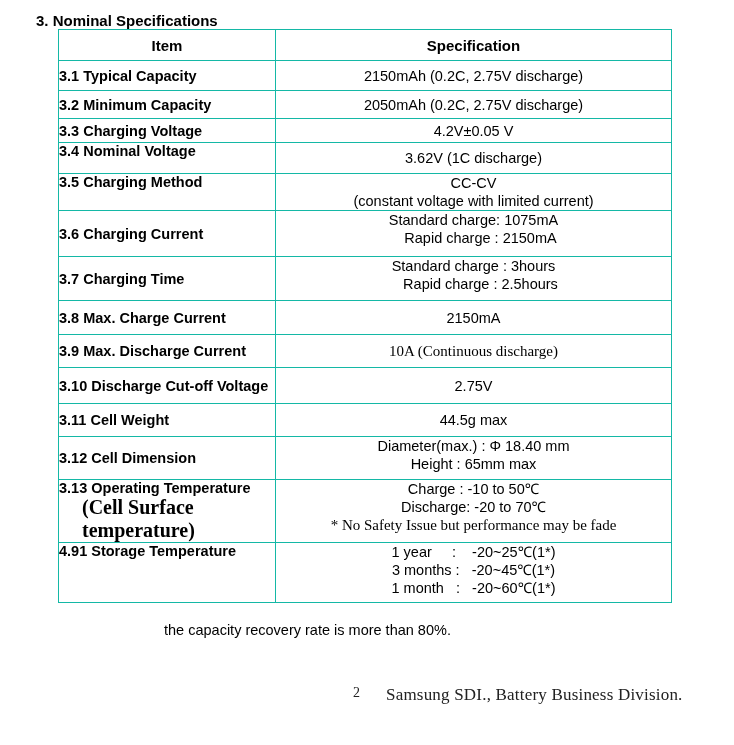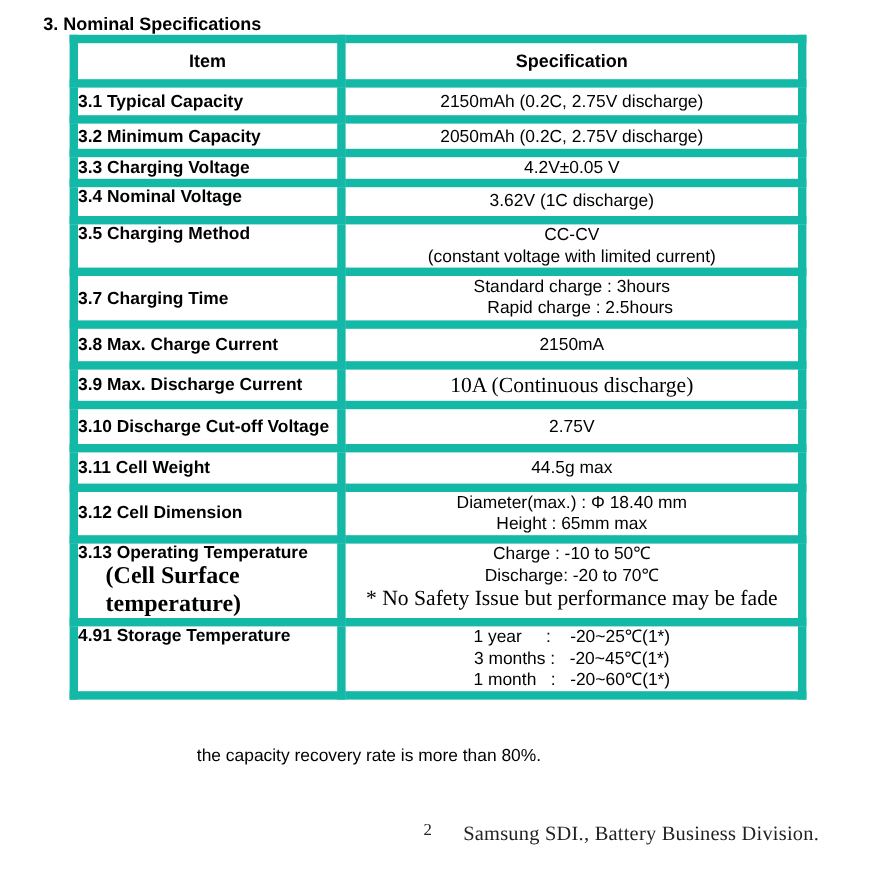--- a/index.html
+++ b/index.html
@@ -1,27 +1,27 @@
 <!DOCTYPE html>
 <html><head>
 <meta charset="utf-8">
 <style>
   html, body { margin: 0; padding: 0; background: #ffffff; }
   body { width: 734px; height: 745px; position: relative; overflow: hidden; color: #000;
          font-family: "Liberation Sans", sans-serif; }
   .sec-title { position: absolute; left: 36px; top: 12px; font-size: 15px; font-weight: bold; }
   table.spec { position: absolute; left: 58px; top: 29px; width: 614px; border-collapse: collapse;
                font-size: 14.5px; }
-  table.spec td, table.spec th { border: 7px solid #14b8a6; padding: 0; }
+  table.spec td, table.spec th { border: 1px solid #14b8a6; padding: 0; }
   table.spec th { font-weight: bold; height: 30px; font-size: 15px; }
   th.c-item, td.c-item { width: 216px; }
   td.c-item { text-align: left; padding-left: 7px; vertical-align: middle; font-weight: bold; }
   td.c-spec { text-align: center; vertical-align: middle; line-height: 18px; }
   td.top { vertical-align: top; padding-top: 2px; }
-  .serif { font-family: "Liberation Serif", serif; font-size: 18px; }
+  .serif { font-family: "Liberation Serif", serif; font-size: 15px; }
   .sub { display: block; padding-left: 23px; font-family: "Liberation Serif", serif; font-size: 20px; }
   .line { display: block; }
   .note { position: absolute; left: 80px; top: 619px; font-size: 14.5px; line-height: 23px; }
   .note .l2 { display: block; padding-left: 84px; }
   .footer { position: absolute; top: 685px; font-family: "Liberation Serif", serif; font-size: 14px; color: #222; }
   .page-num { left: 353px; }
   .company { left: 386px; font-size: 17px; letter-spacing: 0.2px; }
 </style>
 </head>
 <body>
@@ -48,20 +48,27 @@
   </tr>
   <tr style="height:31px">
     <td class="c-item top">3.4 Nominal Voltage</td>
     <td class="c-spec">3.62V (1C discharge)</td>
   </tr>
   <tr style="height:37px">
     <td class="c-item top">3.5 Charging Method</td>
     <td class="c-spec">
       <span class="line">CC-CV</span>
       <span class="line">(constant voltage with limited current)</span>
+    </td>
+  </tr>
+  <tr style="height:46px">
+    <td class="c-item">3.6 Charging Current</td>
+    <td class="c-spec top">
+      <span class="line">Standard charge: 1075mA</span>
+      <span class="line" style="padding-left:14px">Rapid charge : 2150mA</span>
     </td>
   </tr>
   <tr style="height:44px">
     <td class="c-item">3.7 Charging Time</td>
     <td class="c-spec top">
       <span class="line">Standard charge : 3hours</span>
       <span class="line" style="padding-left:14px">Rapid charge : 2.5hours</span>
     </td>
   </tr>
   <tr style="height:34px">

